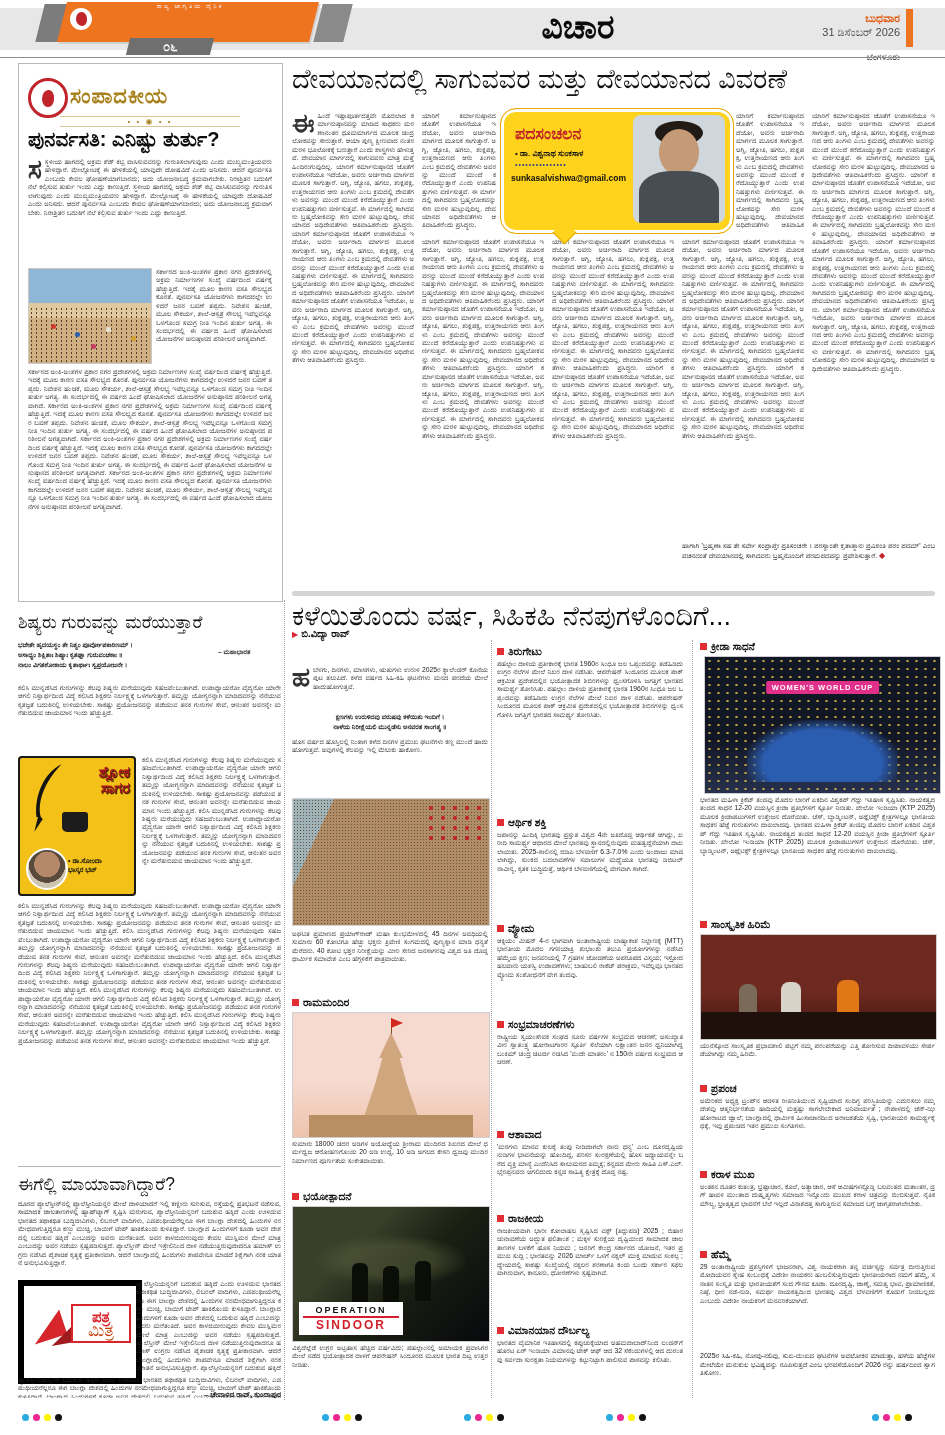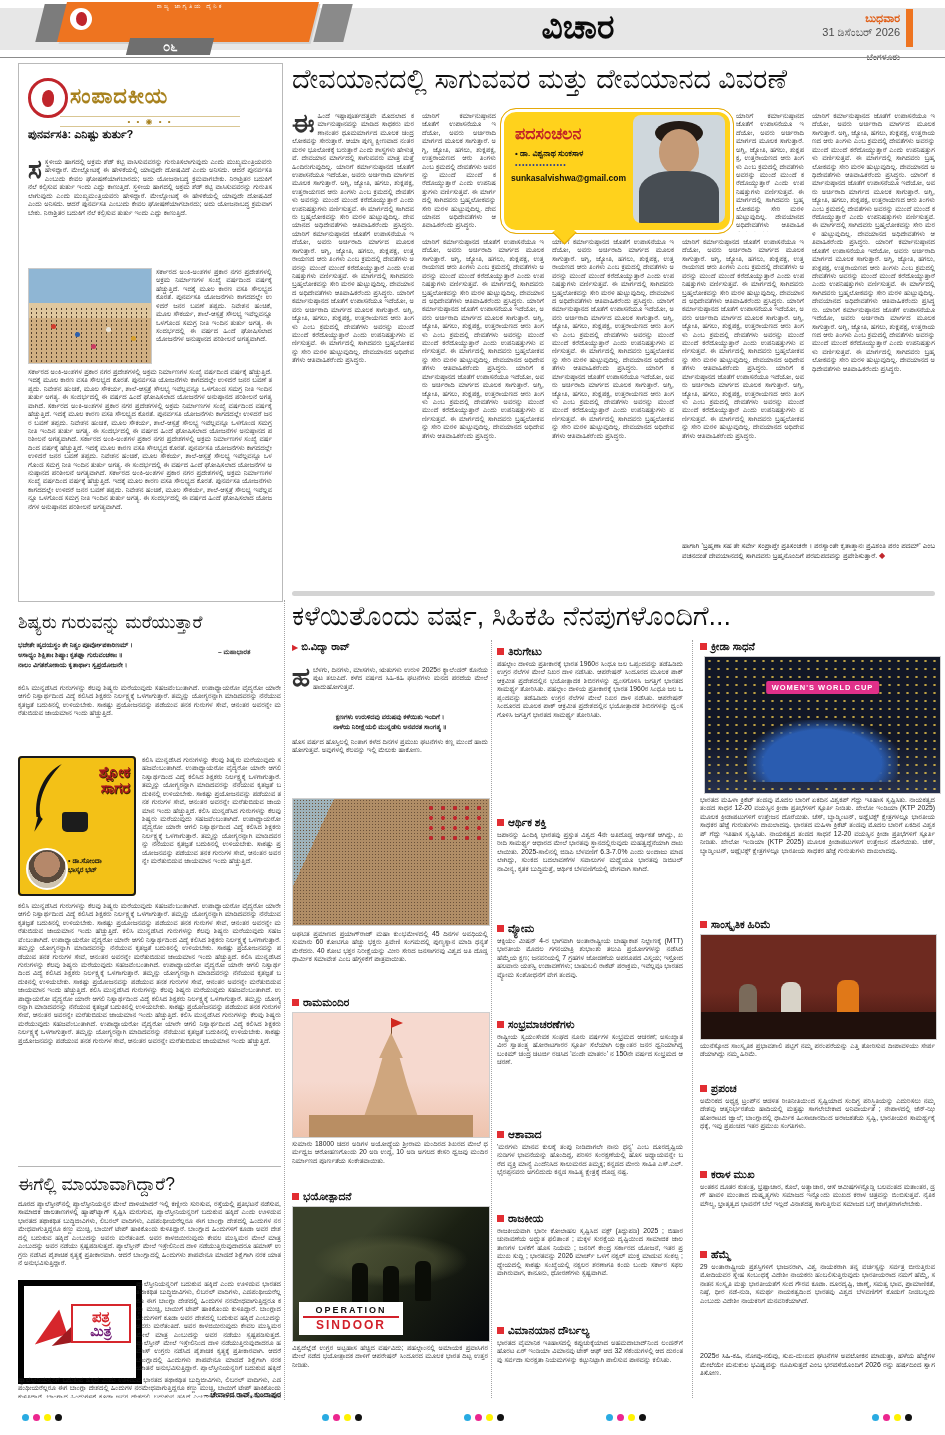--- a/index.html
+++ b/index.html
@@ -32,21 +32,21 @@
   .day{color:#e05a10;font-weight:bold;font-size:11px}
   .date{color:#4a4a4a;font-size:11px}
   .obar{position:absolute;left:906px;top:9px;width:7px;height:38px;background:#ee7420}
   .city{position:absolute;left:700px;top:52px;width:200px;text-align:right;font-size:9px;color:#333}
   
   .edbox{position:absolute;left:18px;top:63px;width:263px;height:537px;border:1px solid #b9b9b9;background:#fff}
   .edlogo{position:absolute;left:28px;top:78px;width:34px;height:34px;border-radius:50%;border:3px solid #c0252b;background:#fff;display:flex;align-items:center;justify-content:center}
   .edlogo i{display:block;width:12px;height:17px;background:#c0252b;border-radius:55% 45% 50% 50%}
   .edname{position:absolute;left:70px;top:84px;font-size:21px;font-weight:bold;color:#a8821e;letter-spacing:1px}
   .edorn{position:absolute;left:60px;top:116px;width:180px;text-align:center;color:#a8821e;font-size:8px;letter-spacing:2px;border-top:1px solid #d9c693;border-bottom:1px solid #d9c693;line-height:9px}
-  .edhead{position:absolute;left:28px;top:128px;width:244px;font-size:11px;font-weight:bold;color:#0d0d0d}
+  .edhead{position:absolute;left:28px;top:128px;width:244px;font-size:20px;font-weight:bold;color:#0d0d0d}
   .beach{position:absolute;left:28px;top:268px;width:122px;height:94px;border:1px solid #c9c9c9;
          background:linear-gradient(180deg,#8fb6d4 0 36%,#e0c89f 36% 52%,#d0af82 52% 100%)}
   .beach .dots{position:absolute;left:0;top:40%;width:100%;height:60%;
          background-image:radial-gradient(#53412f .7px,transparent .9px);background-size:5px 4px}
   .beach .umb{position:absolute;width:5px;height:5px;border-radius:50%;background:#d23a2e;top:58%;left:18%;
          box-shadow:24px 8px 0 #2b5fae,55px 3px 0 #e8e4da,80px 12px 0 #d8a12c,40px 20px 0 #cc3b62}
   
   .slokabox{position:absolute;left:18px;top:756px;width:118px;height:140px;background:#f3c117;border-radius:4px;
             box-shadow:0 0 0 2px #1a1a1a inset;overflow:hidden}
   .quill{position:absolute;left:6px;top:6px;width:46px;height:74px}
@@ -54,21 +54,21 @@
   .inkpot{position:absolute;left:44px;top:56px;width:26px;height:20px;background:#1c1c1c;border-radius:3px 3px 5px 5px}
   .sphoto{position:absolute;left:8px;top:92px;width:38px;height:38px;border-radius:50%;border:2px solid #fff;
           background:radial-gradient(circle at 50% 38%,#b5886a 0 42%,#5a4a3c 43% 60%,#cfc4b0 61%)}
   .sname{position:absolute;left:50px;top:100px;width:64px;font-size:7px;font-weight:bold;color:#101010;line-height:1.3}
   
   .patra{position:absolute;left:18px;top:1280px;width:112px;height:92px;background:#fff;border:6px solid #000000}
   .plane1{position:absolute;left:6px;top:28px;width:0;height:0;border-left:34px solid transparent;border-bottom:26px solid #d6262c;transform:rotate(-18deg)}
   .plane2{position:absolute;left:26px;top:40px;width:0;height:0;border-left:26px solid transparent;border-bottom:18px solid #9e1b20;transform:rotate(-10deg)}
   .plabel{position:absolute;right:5px;top:18px;width:52px;border:2px solid #d6262c;background:#fff;text-align:center;padding:3px 2px}
   .plabel .l1{color:#d6262c;font-weight:bold;font-size:15px;line-height:15px}
-  .plabel .l2{color:#701a75;font-weight:bold;font-size:14px;line-height:14px}
+  .plabel .l2{color:#c2410c;font-weight:normal;font-size:17px;line-height:14px}
   
   .ybox{position:absolute;left:500px;top:108px;width:232px;height:124px;background:#ffd21c;border:1px solid #e5a90a;
         border-radius:16px;box-shadow:inset 0 0 0 3px #fff}
   .ytail{position:absolute;left:556px;top:224px;width:16px;height:16px;background:#ffd21c;transform:rotate(45deg);border-right:1px solid #e5a90a;border-bottom:1px solid #e5a90a}
   .ytitle{position:absolute;left:14px;top:16px;font-size:16px;font-weight:bold;color:#c22126}
   .yauthor{position:absolute;left:14px;top:40px;font-size:8px;font-weight:bold;color:#151515}
   .yorn{position:absolute;left:14px;top:52px;font-size:7px;color:#2e3e8f;letter-spacing:1px}
   .yemail{position:absolute;left:10px;top:64px;font-size:8.5px;font-weight:bold;color:#101010}
   .yphoto{position:absolute;right:8px;top:6px;width:92px;height:108px;border-radius:8px;background:#cfd7dc;overflow:hidden}
   .yphoto .face{position:absolute;left:26px;top:14px;width:40px;height:46px;border-radius:50% 50% 48% 48%;background:#c59a76}
@@ -222,21 +222,21 @@
   <div class="yphoto">
     <div class="hair"></div>
       <div class="face"></div>
       <div class="body"></div>
   </div>
 </div>
 <div class="ytail"></div>
 
 <div class="graybar" style="left:292px;top:591px;width:643px;height:5px"></div>
 <div class="abs bold" style="left:292px;top:601px;width:640px;height:40px;font-size:27px;white-space:nowrap;overflow:hidden">ಕಳೆಯಿತೊಂದು ವರ್ಷ, ಸಿಹಿಕಹಿ ನೆನಪುಗಳೊಂದಿಗೆ...</div>
-<div class="byline" style="left:292px;top:641px">
+<div class="byline" style="left:292px;top:628px">
   <span class="mk">▶</span><span>ಬಿ.ವಿದ್ಯಾ ರಾವ್</span>
 </div>
 
 <div class="txt" style="left:292px;top:666px;width:196px;height:44px">
   <span class="dropcap">ಹ</span><span>ಬೆಳಗು, ದಿನಗಳು, ಮಾಸಗಳು, ಋತುಗಳು ಉರುಳಿ 2025ರ ಕ್ಯಾಲೆಂಡರ್ ಕೊನೆಯ ಪುಟ ತಲುಪಿದೆ. ಕಳೆದ ವರ್ಷದ ಸಿಹಿ-ಕಹಿ ಘಟನೆಗಳು ಮನದ ಪರದೆಯ ಮೇಲೆ ಹಾದುಹೋಗುತ್ತವೆ.  </span>
 </div>
 <div class="verse" style="left:292px;top:712px;width:196px;height:22px;text-align:center">
   <div>ಕ್ಷಣಗಳು ಉರುಳಿದವು ವರುಷವು ಕಳೆಯಿತು ಇಂದಿಗೆ ।</div>
   <div>ನಾಳೆಯ ನಿರೀಕ್ಷೆಯಲಿ ಮುನ್ನಡೆಸು ಅನವರತ ಸಾಂಗತ್ಯ ॥</div>
 </div>

